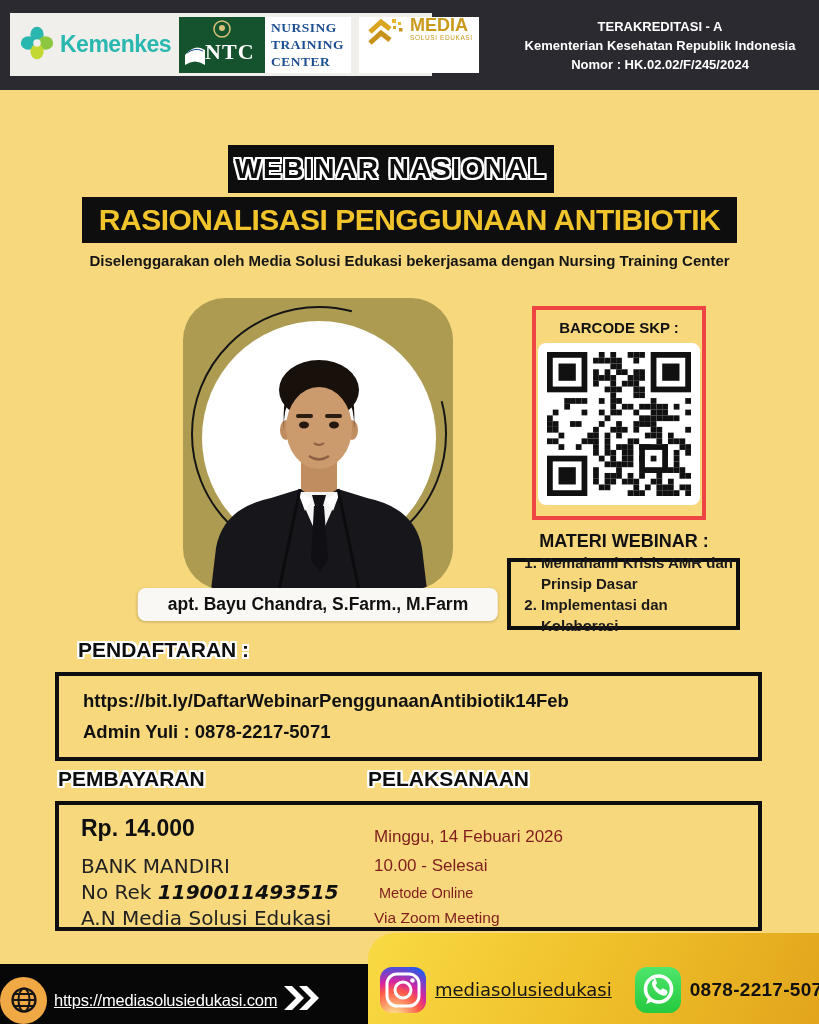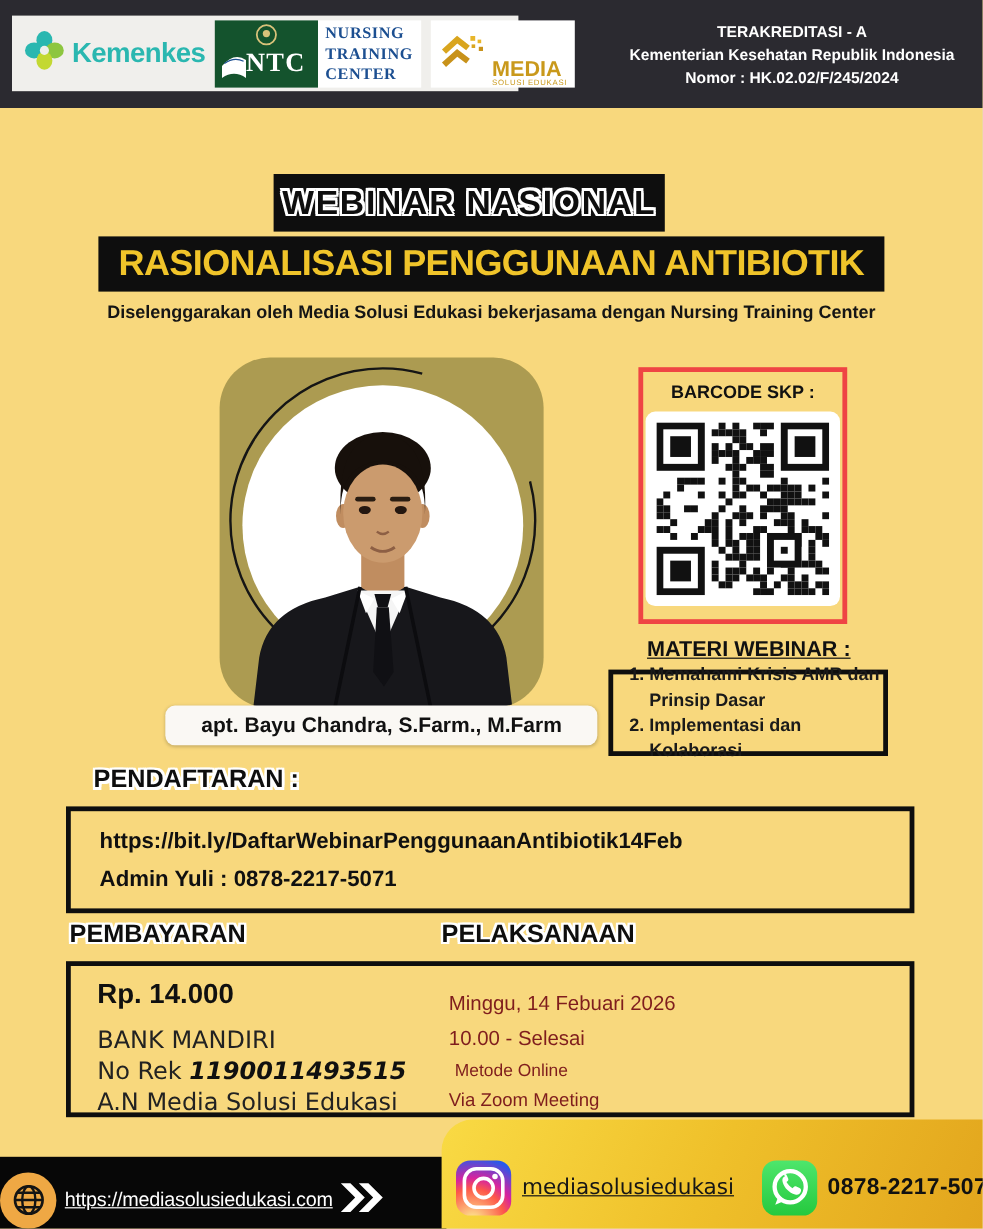--- a/index.html
+++ b/index.html
@@ -12,21 +12,21 @@
               display:flex;align-items:center;padding:0 8px;box-sizing:border-box;gap:8px;}
   .kemenkes{display:flex;align-items:center;gap:4px;flex:0 0 auto;}
   .kemenkes-label{font-size:23px;font-weight:bold;color:#2ab7b0;letter-spacing:-0.5px;}
   .ntc{display:flex;flex:0 0 auto;height:56px;}
   .ntc-box{width:86px;background:#14532d;position:relative;flex:0 0 auto;}
   .ntc-abbr{position:absolute;left:26px;top:22px;color:#fff;font-family:"Liberation Serif",serif;
             font-weight:bold;font-size:22px;letter-spacing:1px;}
   .ntc-text{background:#fff;padding:3px 7px 3px 6px;display:flex;flex-direction:column;justify-content:space-between;}
   .ntc-line{font-family:"Liberation Serif",serif;font-weight:bold;color:#1c4f91;font-size:13.5px;
             line-height:16px;letter-spacing:0.5px;text-transform:uppercase;}
-  .media{display:flex;align-items:flex-end;gap:5px;flex:0 0 auto;background:#fff;height:56px;padding:0 6px;}
+  .media{display:flex;align-items:flex-start;gap:5px;flex:0 0 auto;background:#fff;height:56px;padding:0 6px;}
   .media-txt{display:flex;flex-direction:column;}
   .media-name{font-size:18px;font-weight:bold;color:#c9991b;line-height:17px;}
   .media-tagline{font-size:6.5px;color:#c9991b;letter-spacing:0.6px;}
   .accreditation{position:absolute;left:505px;top:17px;width:310px;text-align:center;color:#fff;
                  font-weight:bold;font-size:13px;line-height:19px;}
 
   
   .kicker-box{position:absolute;left:228px;top:145px;width:326px;height:48px;background:#0e0e0e;
               display:flex;align-items:center;justify-content:center;}
   .outline-w{text-shadow:-2px -2px 0 #fff,2px -2px 0 #fff,-2px 2px 0 #fff,2px 2px 0 #fff,
@@ -47,21 +47,21 @@
              white-space:nowrap;box-shadow:0 1px 3px rgba(0,0,0,.2);}
 
   
   .barcode-box{position:absolute;left:532px;top:306px;width:174px;height:214px;border:4px solid #ef4444;
                box-sizing:border-box;text-align:center;}
   .barcode-label{margin-top:9px;font-size:15px;font-weight:800;color:#111;}
   .qr-wrap{margin:7px auto 0;width:162px;height:162px;background:#fff;border-radius:8px;padding:9px;
            box-sizing:border-box;}
   .qr-wrap svg{display:block;width:100%;height:100%;}
   .materi-heading{position:absolute;left:508px;top:531px;width:232px;text-align:center;
-                  font-size:18px;font-weight:800;color:#111;text-decoration:underline;}
+                  font-size:18px;font-weight:800;color:#111;}
   .materi-box{position:absolute;left:507px;top:558px;width:233px;height:72px;border:4px solid #0e0e0e;
               box-sizing:border-box;display:flex;align-items:center;}
   .materi-box ol{margin:0;padding-left:30px;font-size:15px;font-weight:bold;color:#1a1a1a;line-height:21px;}
 
   
   .pendaftaran-heading{position:absolute;left:58px;top:638px;font-size:21px;font-weight:800;color:#0e0e0e;margin-left:20px;}
   .pendaftaran-box{position:absolute;left:55px;top:672px;width:707px;height:89px;border:4px solid #0e0e0e;
                    box-sizing:border-box;padding:14px 0 0 24px;}
   .reg-link{font-size:18.5px;font-weight:800;color:#101010;margin-bottom:9px;}
   .reg-admin{font-size:18.5px;font-weight:800;color:#101010;}

